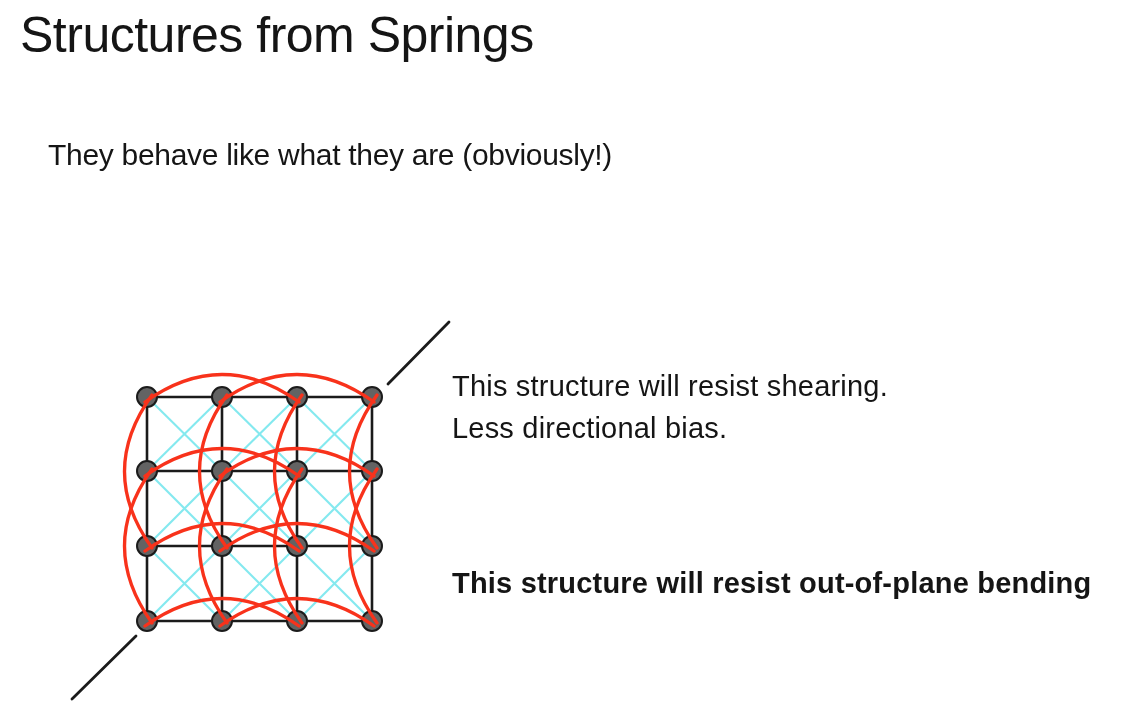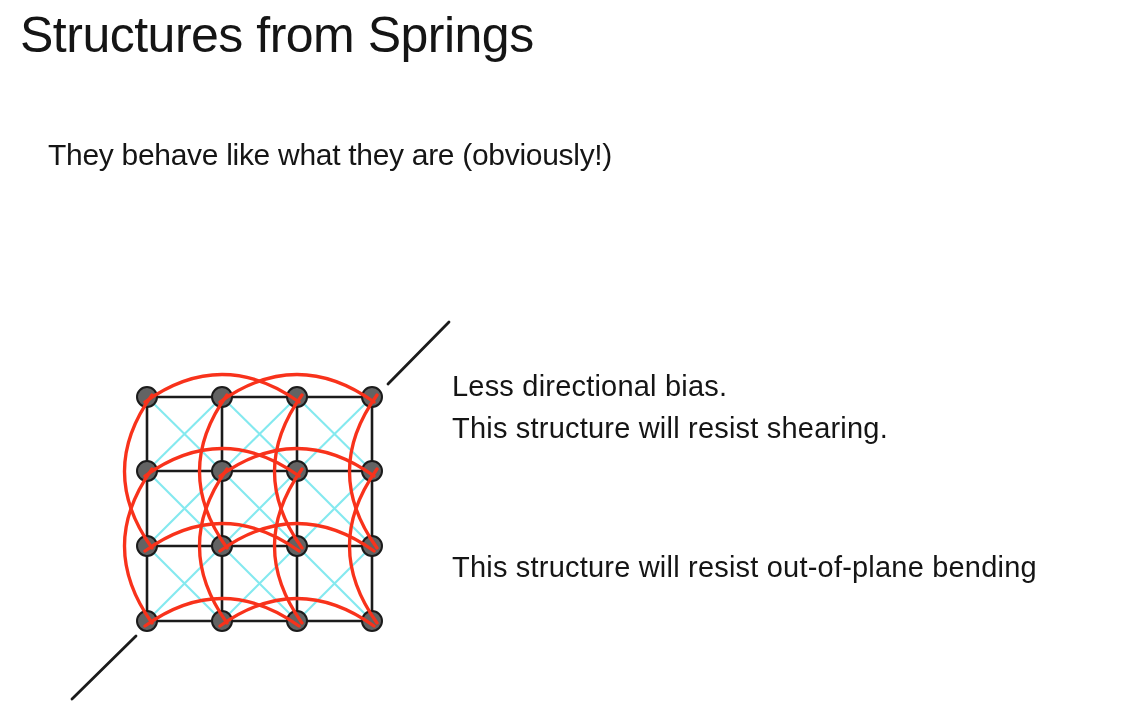--- a/index.html
+++ b/index.html
@@ -19,21 +19,21 @@
   }
   .diagram {
     position: absolute; left: 0; top: 0; width: 1123px; height: 720px;
   }
   .note {
     position: absolute; left: 452px;
     font-size: 29px; font-weight: 300; letter-spacing: 0.2px;
     line-height: 42px; white-space: nowrap;
   }
   .note1 { top: 365px; }
-  .note2 { top: 546px; }
+  .note2 { top: 562px; font-weight: bold; }
 </style>
 </head>
 <body>
 
 <div class="slide">
 
   <h1 class="title">Structures from Springs</h1>
 
   <p class="subtitle">They behave like what they are (obviously!)</p>
 
@@ -94,21 +94,21 @@
       <path d="M 152 469 Q 97 546 152 623" fill="none" stroke="#f8321b" stroke-width="3.3" stroke-linecap="round"></path>
       <path d="M 227 395 Q 172 471.5 227 548" fill="none" stroke="#f8321b" stroke-width="3.3" stroke-linecap="round"></path>
       <path d="M 227 469 Q 172 546 227 623" fill="none" stroke="#f8321b" stroke-width="3.3" stroke-linecap="round"></path>
       <path d="M 302 395 Q 247 471.5 302 548" fill="none" stroke="#f8321b" stroke-width="3.3" stroke-linecap="round"></path>
       <path d="M 302 469 Q 247 546 302 623" fill="none" stroke="#f8321b" stroke-width="3.3" stroke-linecap="round"></path>
       <path d="M 377 395 Q 322 471.5 377 548" fill="none" stroke="#f8321b" stroke-width="3.3" stroke-linecap="round"></path>
       <path d="M 377 469 Q 322 546 377 623" fill="none" stroke="#f8321b" stroke-width="3.3" stroke-linecap="round"></path>
     </svg>
 
   <div class="note note1">
+    <div>This structure will resist shearing.</div>
     <div>Less directional bias.</div>
-    <div>This structure will resist shearing.</div>
   </div>
 
   <div class="note note2">
     <div>This structure will resist out-of-plane bending</div>
   </div>
 
 </div>
 
 </body></html>

